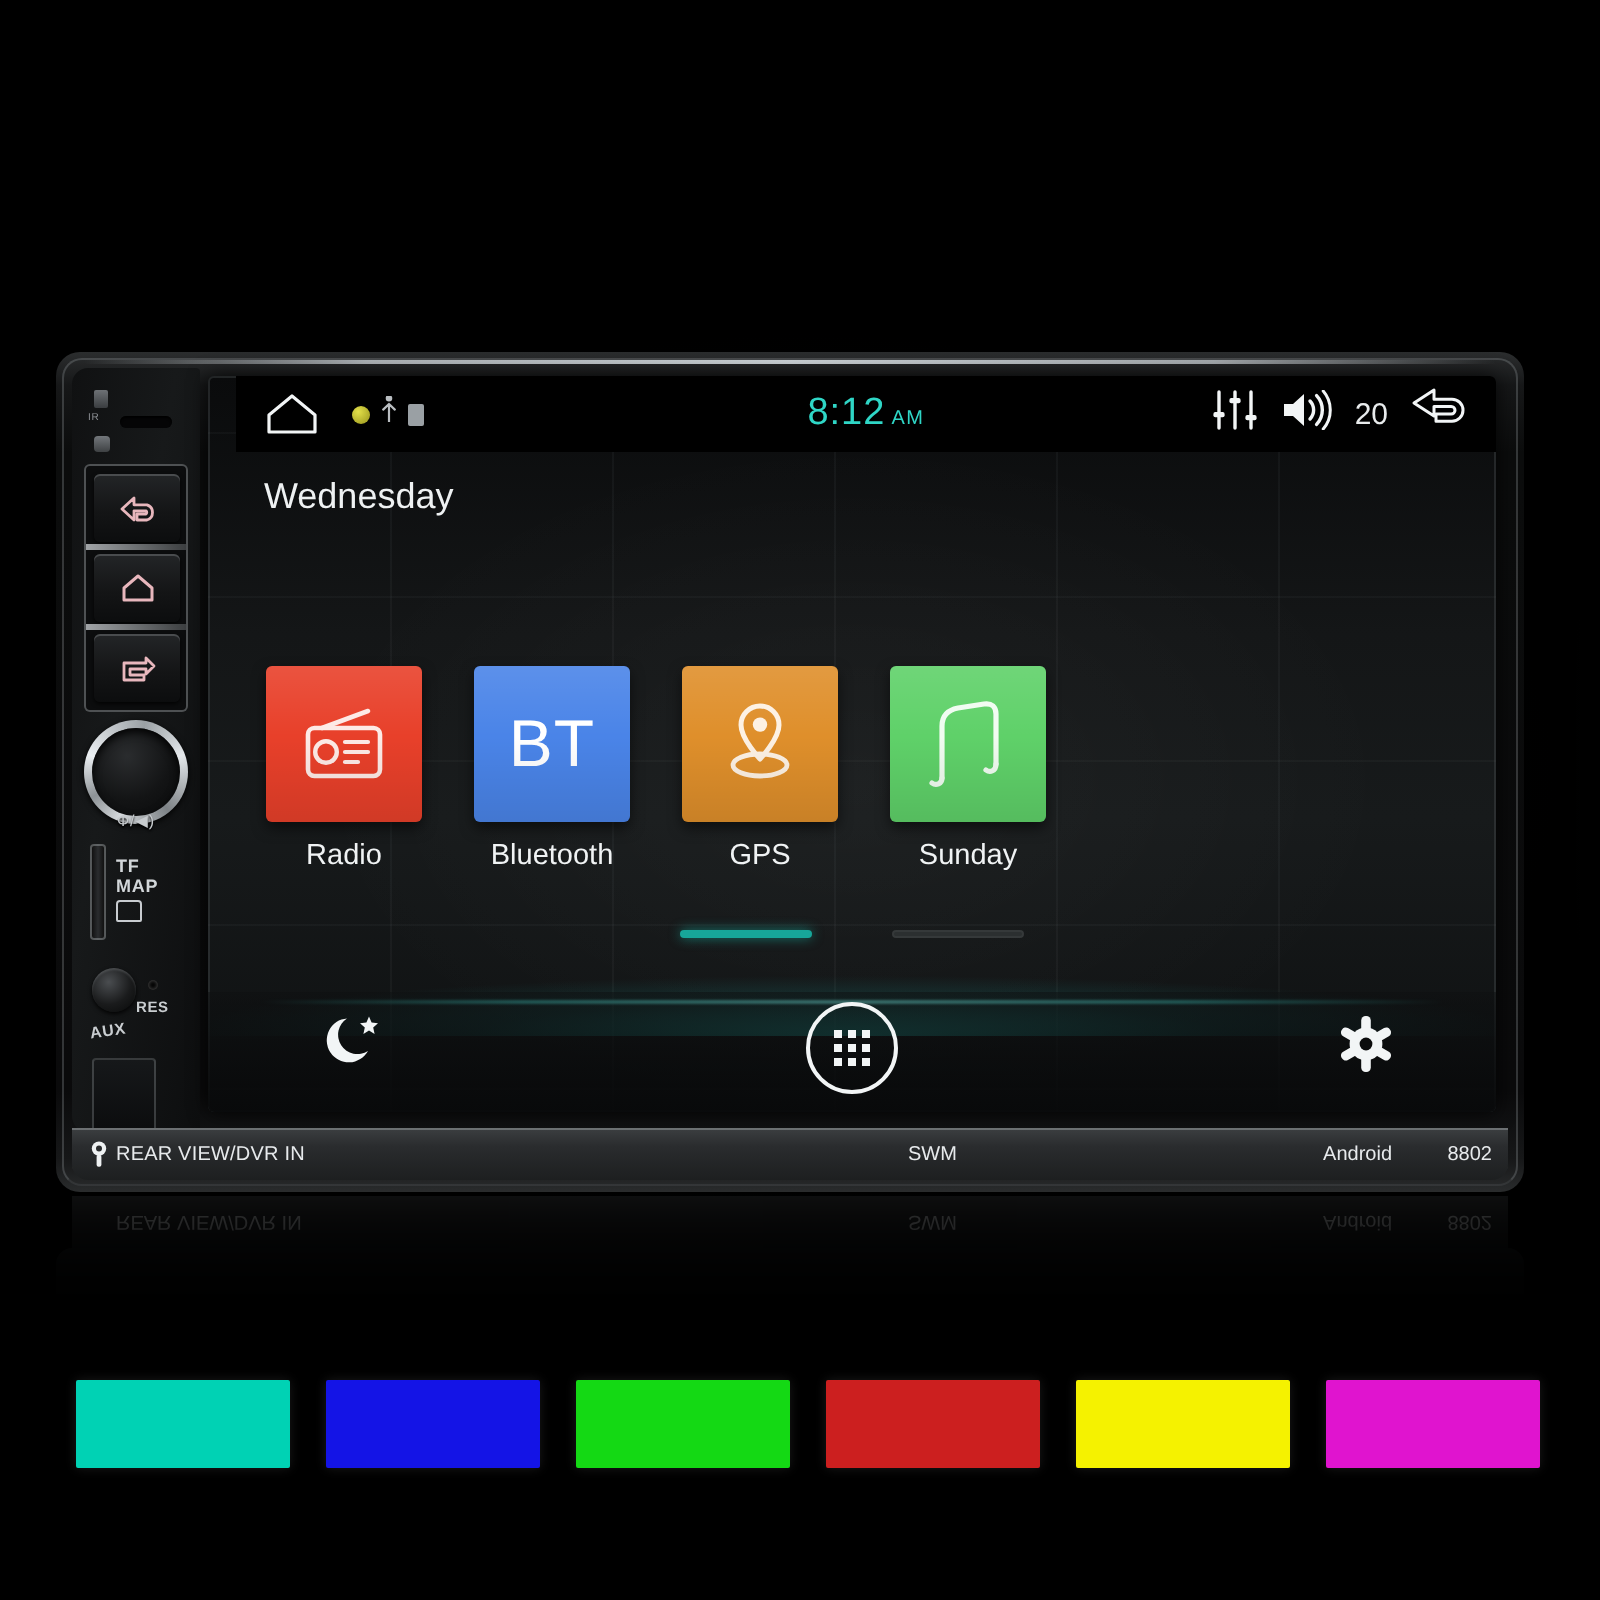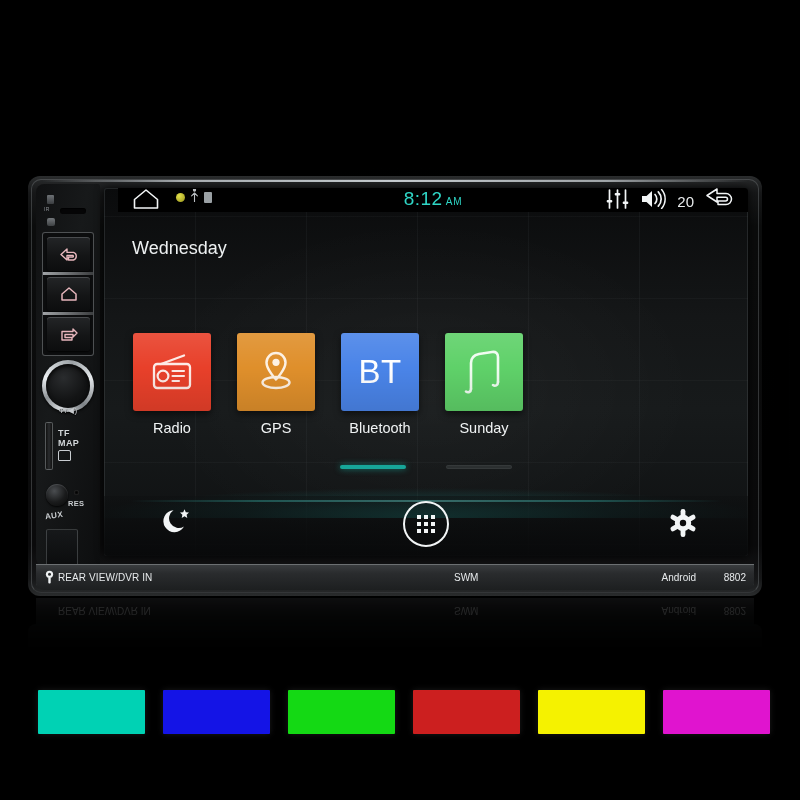--- a/index.html
+++ b/index.html
@@ -175,23 +175,23 @@
     pointer-events: none;
   }
   .screen-vign {
     position: absolute; inset: 0;
     background: radial-gradient(ellipse at 50% 55%, rgba(255,255,255,.035) 0%, rgba(0,0,0,0) 60%);
     pointer-events: none;
   }
 
   
   .statusbar {
-    position: absolute; left: 14px; right: 0; top: 0; height: 24px;
+    position: absolute; left: 14px; right: 0; top: 0; height: 38px;
     background: #000;
-    display: flex; align-items: flex-start;
+    display: flex; align-items: center;
   }
   .sb-home { margin-left: 14px; display: flex; align-items: center; }
   .sb-icons { display: flex; align-items: center; gap: 5px; margin-left: 16px; }
   .sb-dot { width: 9px; height: 9px; border-radius: 50%;
     background: radial-gradient(circle at 35% 32%, #e3e04a, #97941c); }
   .sb-sd { width: 8px; height: 11px; background: #9aa0a4; border-radius: 1px; }
   .sb-clock {
     position: absolute; left: 0; right: 0; text-align: center;
     font-size: 19px; color: #2fd6c6; letter-spacing: .5px;
   }
@@ -449,35 +449,35 @@
                 <line x1="23.5" y1="19" x2="35" y2="19"></line>
                 <line x1="23.5" y1="24" x2="35" y2="24"></line>
                 <line x1="23.5" y1="29" x2="30" y2="29"></line>
               </g>
             </svg>
           </div>
           <div class="app-label">Radio</div>
         </div>
 
         <div class="app">
+          <div class="app-tile" style="background:#4a84e8">
+            <span class="bt-text">BT</span>
+          </div>
+          <div class="app-label">Bluetooth</div>
+        </div>
+
+        <div class="app">
           <div class="app-tile" style="background:#df8f2b">
             <svg width="46" height="44" viewBox="0 0 46 44" aria-hidden="true">
               <path d="M23 3 a9.5 9.5 0 0 1 9.5 9.5 c0 7-9.5 17-9.5 17 s-9.5-10-9.5-17 A9.5 9.5 0 0 1 23 3Z" fill="none" stroke="#fdf1e3" stroke-width="2.5" stroke-linejoin="round"></path>
               <circle cx="23" cy="12.3" r="3.6" fill="#fdf1e3"></circle>
               <ellipse cx="23" cy="32.5" rx="13.5" ry="5.5" fill="none" stroke="#fdf1e3" stroke-width="2.4"></ellipse>
             </svg>
           </div>
           <div class="app-label">GPS</div>
-        </div>
-
-        <div class="app">
-          <div class="app-tile" style="background:#4a84e8">
-            <span class="bt-text">BT</span>
-          </div>
-          <div class="app-label">Bluetooth</div>
         </div>
 
 
         <div class="app">
           <div class="app-tile" style="background:#5fd169">
             <svg width="44" height="46" viewBox="0 0 44 46" aria-hidden="true">
               <path d="M9 40 L9 14 C9 9 12 6 17 5 L30 3 C34 2.4 36 4.5 36 8 L36 33" fill="none" stroke="#f0fcf1" stroke-width="2.6" stroke-linejoin="round" stroke-linecap="round"></path>
               <path d="M9 40 C9 43 6 44 4 42.5" fill="none" stroke="#f0fcf1" stroke-width="2.6" stroke-linecap="round"></path>
               <path d="M36 33 C36 36.5 33 37.5 31 36" fill="none" stroke="#f0fcf1" stroke-width="2.6" stroke-linecap="round"></path>
             </svg>

